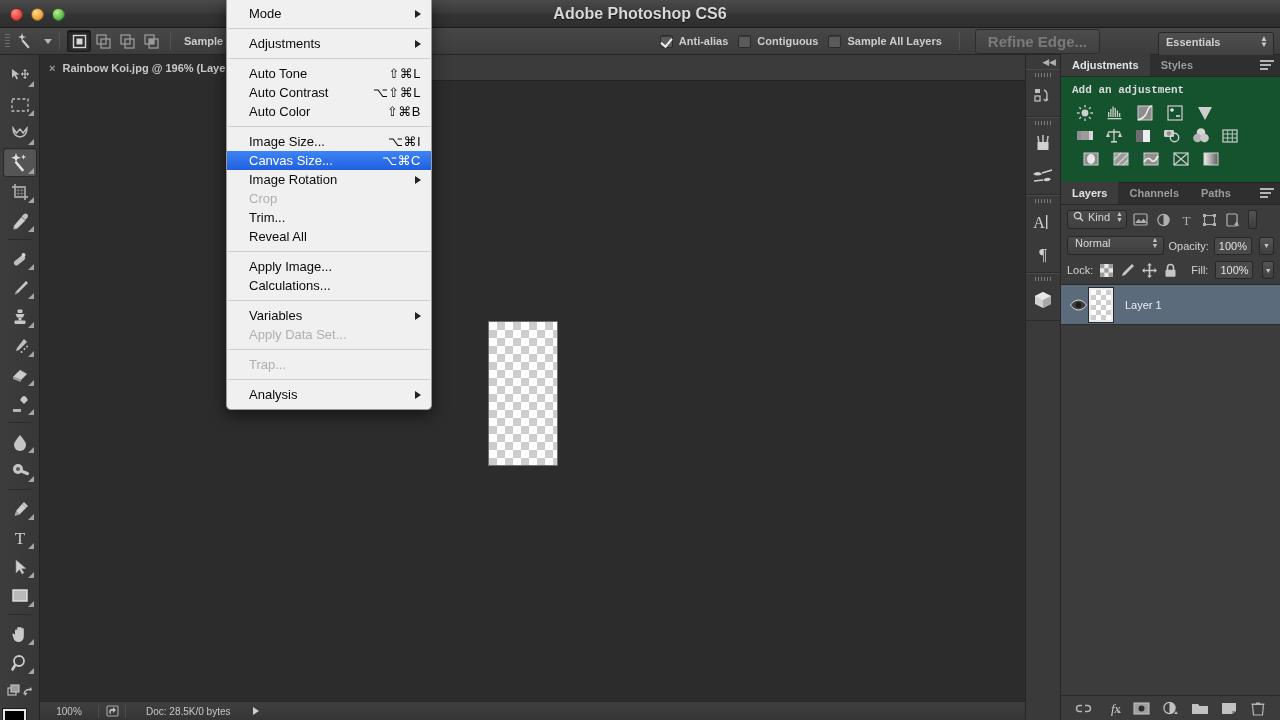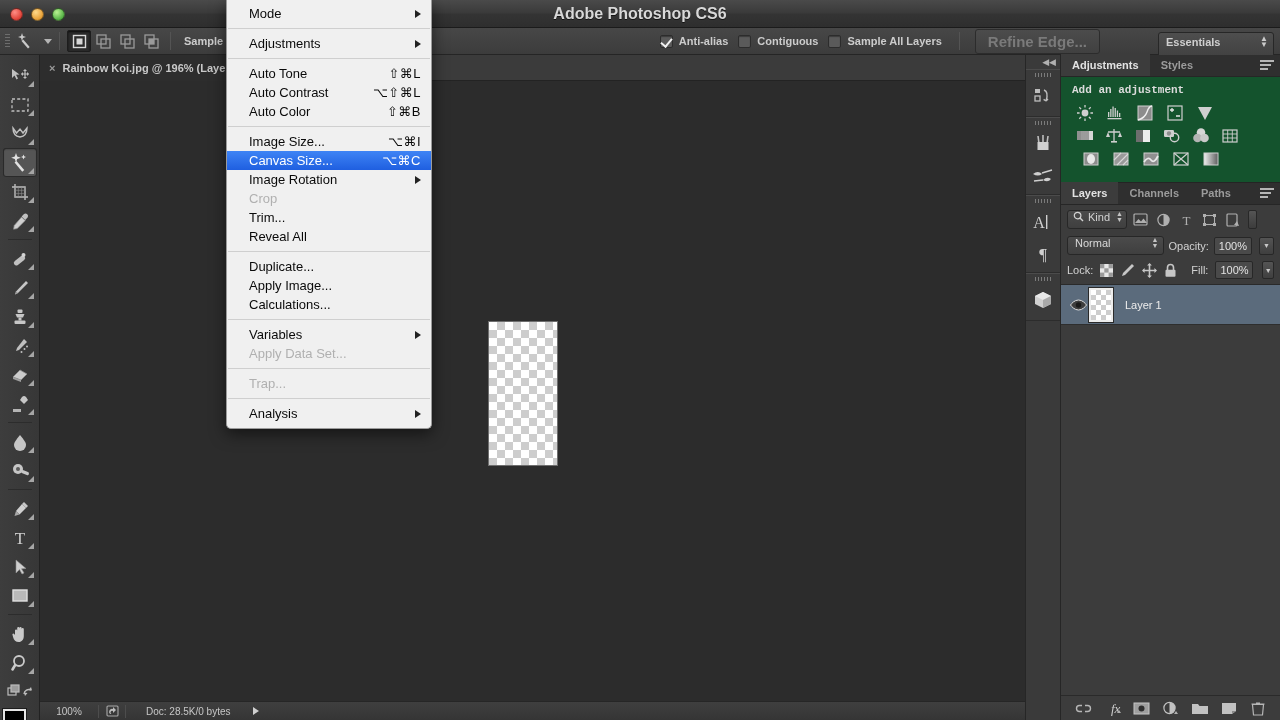--- a/index.html
+++ b/index.html
@@ -938,23 +938,20 @@
       <span>Crop</span>
     </div>
     <div class="mi">
       <span>Trim...</span>
     </div>
     <div class="mi">
       <span>Reveal All</span>
     </div>
     <div class="msep"></div>
     <div class="mi">
-      <span>Duplicate...</span>
-    </div>
-    <div class="mi">
       <span>Apply Image...</span>
     </div>
     <div class="mi">
       <span>Calculations...</span>
     </div>
     <div class="msep"></div>
     <div class="mi">
       <span>Variables</span>
       <span class="arr"></span>
     </div>

